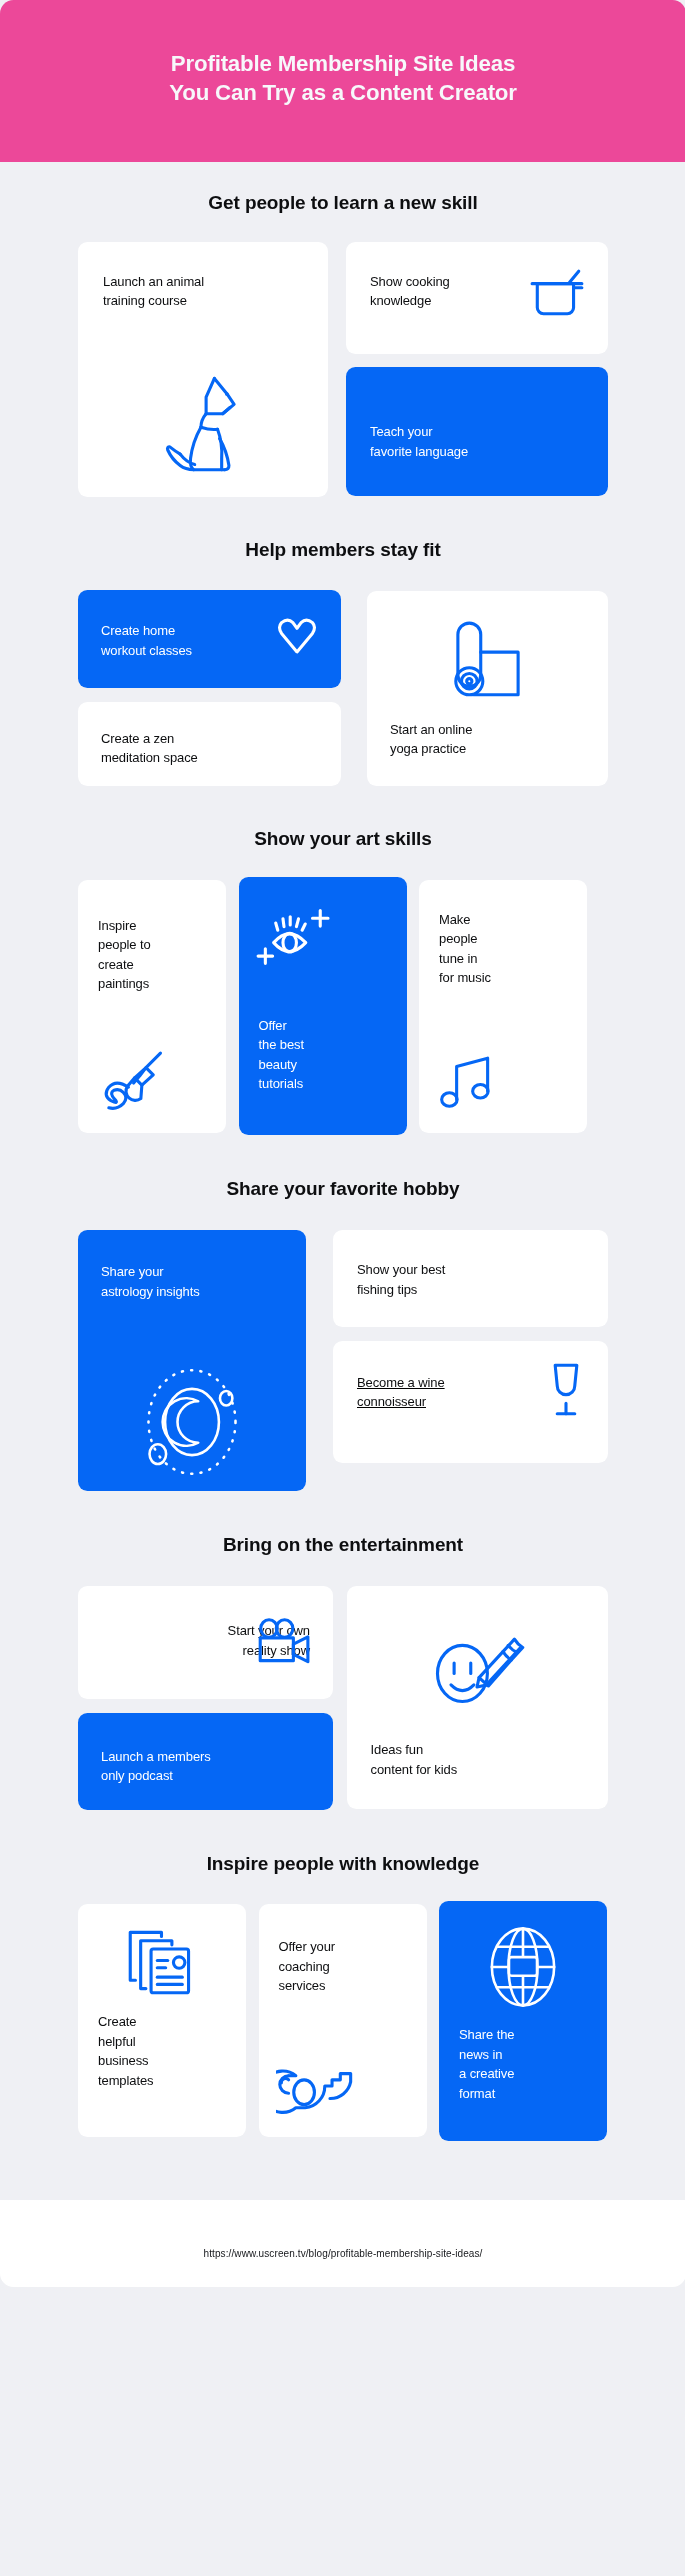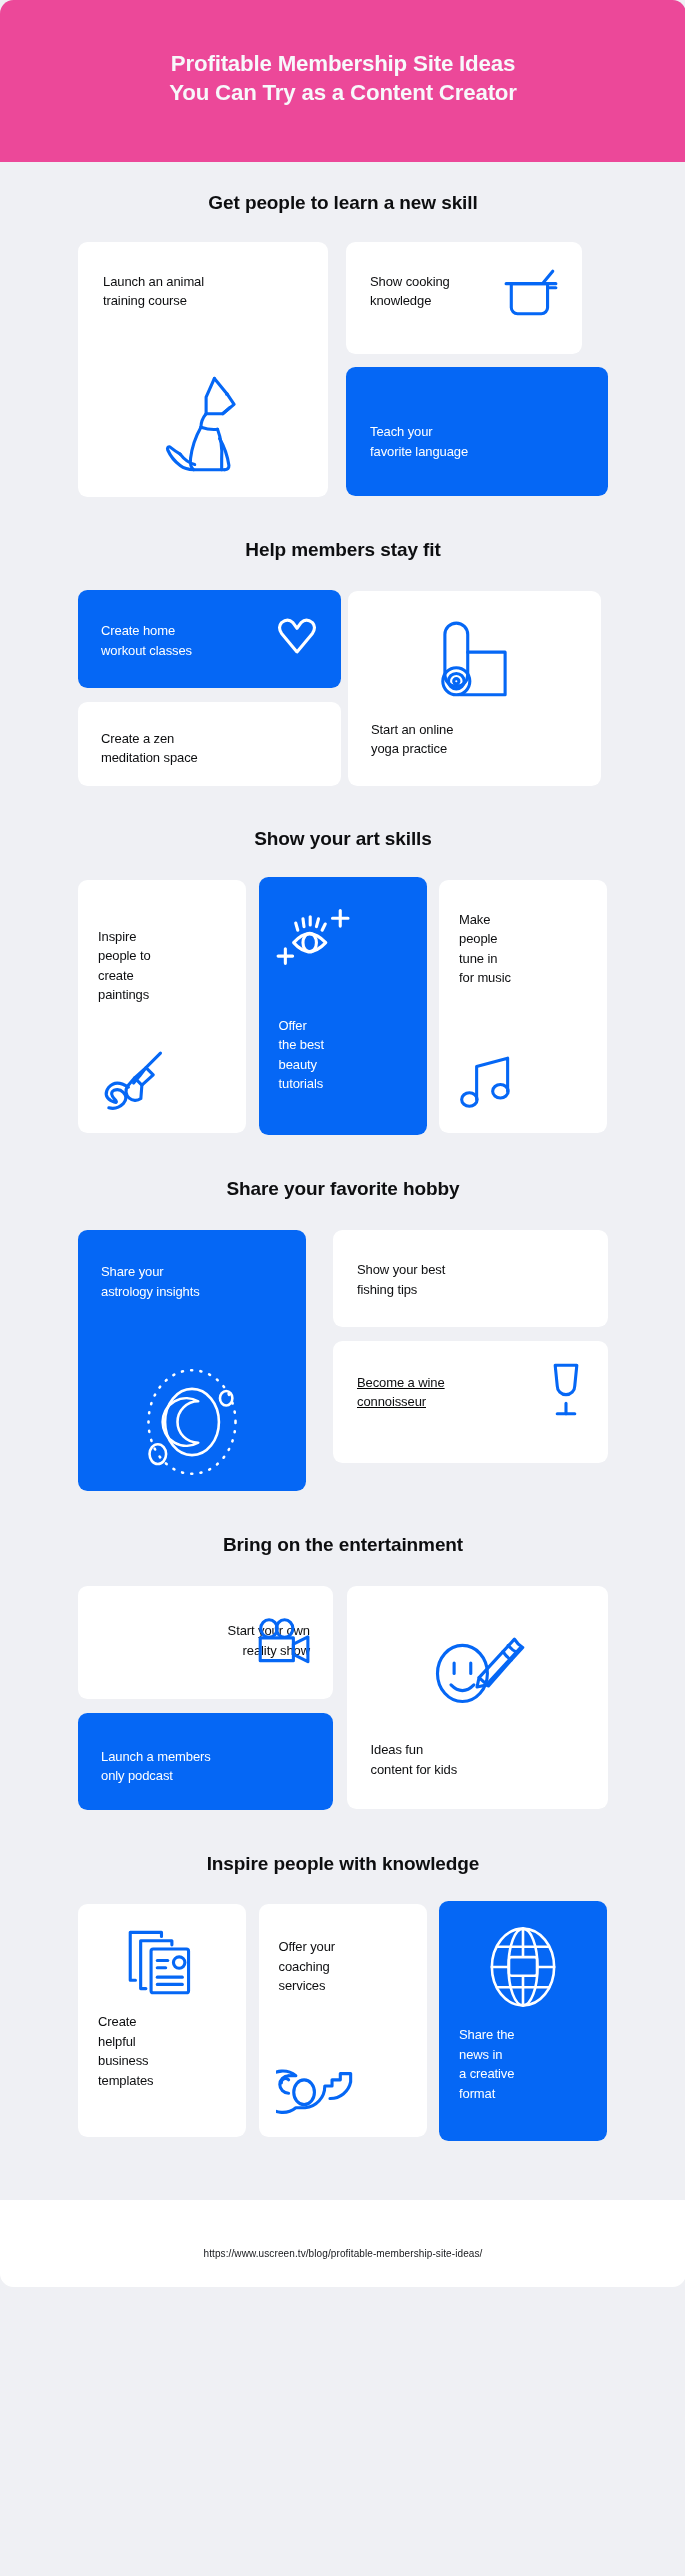--- a/index.html
+++ b/index.html
@@ -138,21 +138,21 @@
             <path d="M118 122 Q128 148 126 178 L126 200"></path>
             <path d="M132 200 Q140 200 140 192 Q136 164 122 140"></path>
             <path d="M72 200 Q56 200 46 192 Q30 180 22 162 Q20 156 26 156 Q36 164 46 170"></path>
             <path d="M46 170 Q58 186 74 190"></path>
             <circle cx="136" cy="54" r="3.6" fill="#0567f5" stroke="none"></circle>
           </svg>
         </span>
       </div>
 
       <div class="col" style="gap:13.5px;">
-        <div class="card" style="width:236px; height:112px; padding:30px 24px 4px; position:relative;">
+        <div class="card" style="width:262px; height:112px; padding:30px 24px 4px; position:relative;">
           <div class="card-text">
             <span>Show cooking</span><br>
             <span>knowledge</span>
           </div>
           <span class="icon-wrap" style="position:absolute; right:22px; top:27px;">
             <svg width="57" height="50" viewBox="0 0 110 96" fill="none" stroke="#0567f5" stroke-width="6" stroke-linecap="round" stroke-linejoin="round">
               <path d="M16 28 h70 v46 a12 12 0 0 1 -12 12 h-46 a12 12 0 0 1 -12 -12 z"></path>
               <path d="M6 28 h96"></path>
               <path d="M86 36 h16"></path>
               <path d="M78 26 L96 4"></path>
@@ -166,21 +166,21 @@
             <span>favorite language</span>
           </div>
         </div>
       </div>
     </div>
   </div>
 
   <div class="section" style="padding-top:41px;">
     <div class="section-heading">Help members stay fit</div>
 
-    <div class="row" style="margin-top:29px; gap:7px; align-items:flex-end;">
+    <div class="row" style="margin-top:29px; gap:26px; align-items:flex-end;">
 
       <div class="col" style="gap:13.5px;">
         <div class="card blue" style="width:263px; height:98px; padding:31px 23px 0; position:relative;">
           <div class="card-text">
             <span>Create home</span><br>
             <span>workout classes</span>
           </div>
           <span class="icon-wrap" style="position:absolute; right:23px; top:28px;">
             <svg width="42" height="37" viewBox="0 0 80 72" fill="none" stroke="#ffffff" stroke-width="6" stroke-linecap="round" stroke-linejoin="round">
               <path d="M40 66 L10 30 Q2 18 10 9 Q22 -1 32 9 L40 20 L48 9 Q58 -1 70 9 Q78 18 70 30 Z"></path>
@@ -212,21 +212,21 @@
         </div>
       </div>
     </div>
   </div>
 
   <div class="section" style="padding-top:41px;">
     <div class="section-heading">Show your art skills</div>
 
     <div class="row" style="margin-top:29px; gap:12.5px; align-items:flex-start;">
 
-      <div class="card" style="width:168px; height:253px; padding:47px 20px 0; position:relative;">
+      <div class="card" style="width:148px; height:253px; padding:36px 20px 0; position:relative;">
         <div class="card-text">
           <span>Inspire</span><br>
           <span>people to</span><br>
           <span>create</span><br>
           <span>paintings</span>
         </div>
         <span class="icon-wrap" style="position:absolute; left:17.7px; bottom:20px;">
           <svg width="68" height="63" viewBox="0 0 130 122" fill="none" stroke="#0567f5" stroke-width="6" stroke-linecap="round" stroke-linejoin="round">
             <path d="M124 6 L96 34 L84 50 L72 64"></path>
             <path d="M96 34 L110 48 L88 68 L74 54 Z"></path>

